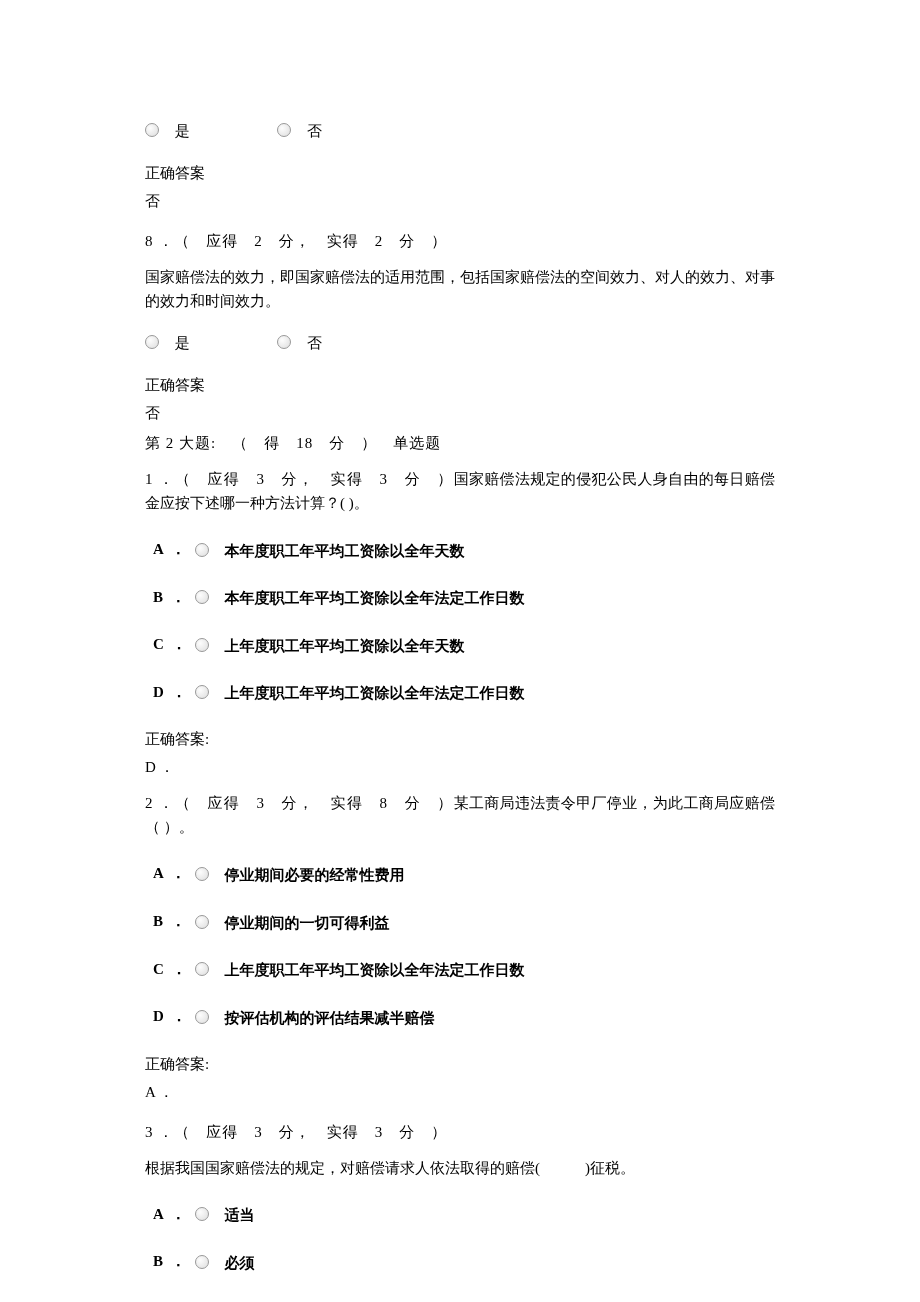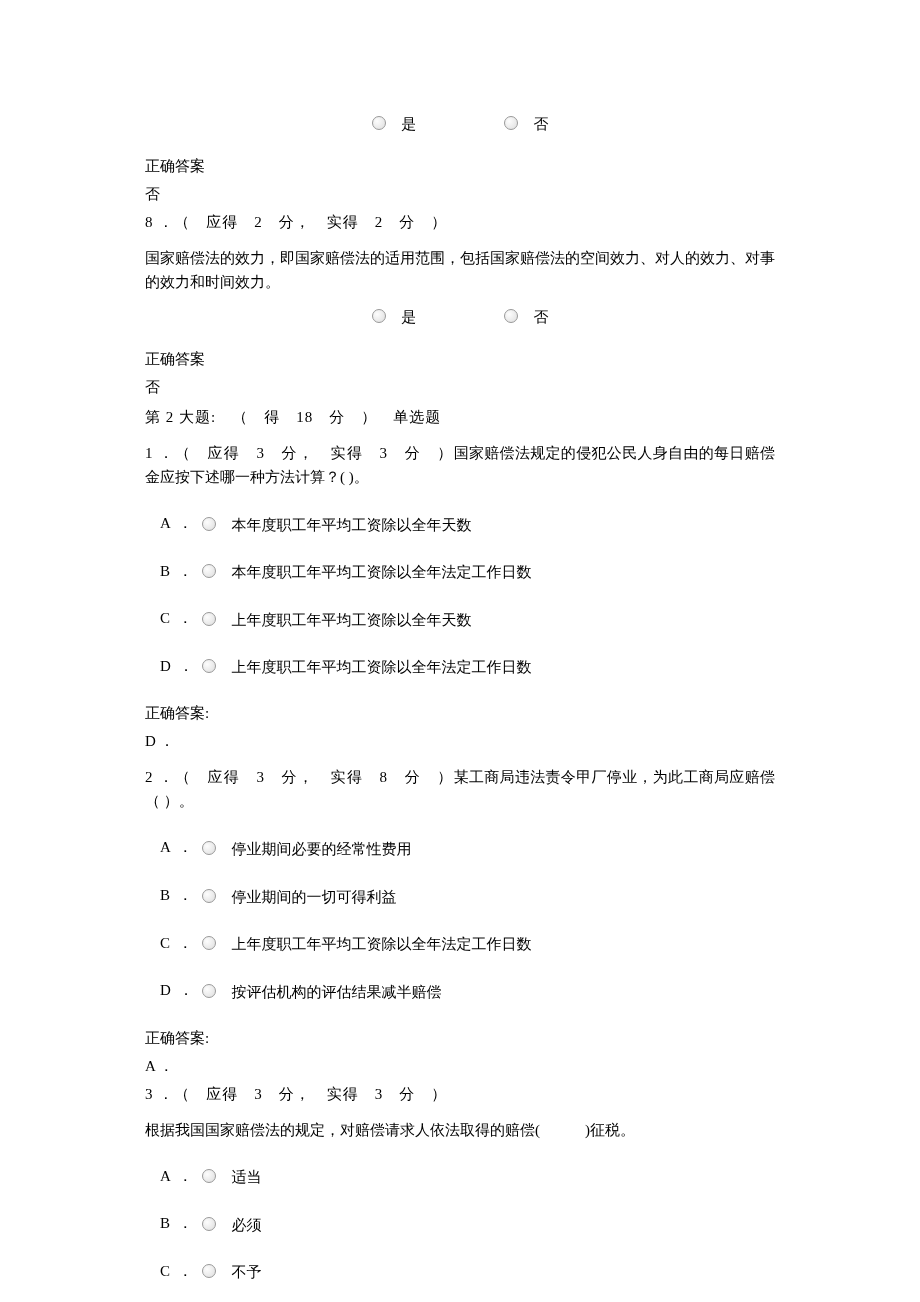--- a/index.html
+++ b/index.html
@@ -7,22 +7,21 @@
       font-size: 15px;
       color: #000;
       background: #fff;
       margin: 0;
       padding: 100px 145px 40px 145px;
       line-height: 1.6;
       width: 920px;
       box-sizing: border-box;
     }
     .tf-row {
-      margin: 10px 0 12px 0;
-      text-align: center;
+      margin: 17px 0 12px 0;
     }
     .radio-icon {
       display: inline-block;
       width: 12px;
       height: 12px;
       border: 1px solid #999;
       border-radius: 50%;
       background: radial-gradient(circle at 35% 35%, #fdfdfd 0%, #ddd 100%);
       vertical-align: middle;
       margin-right: 12px;
@@ -41,24 +40,25 @@
       margin-top: 18px;
     }
     .ans-value {
       margin-top: 4px;
     }
     .q-text {
       margin-top: 12px;
       text-align: justify;
     }
     .q-header {
-      margin-top: 4px;
+      margin-top: 16px;
     }
     .option-row {
-      margin: 22px 15px;
+      margin: 22px 8px;
+      font-weight: bold;
     }
     .opt-letter {
       display: inline-block;
       min-width: 38px;
       letter-spacing: 2px;
     }
     .opt-text {
       display: inline-block;
       vertical-align: middle;
     }

